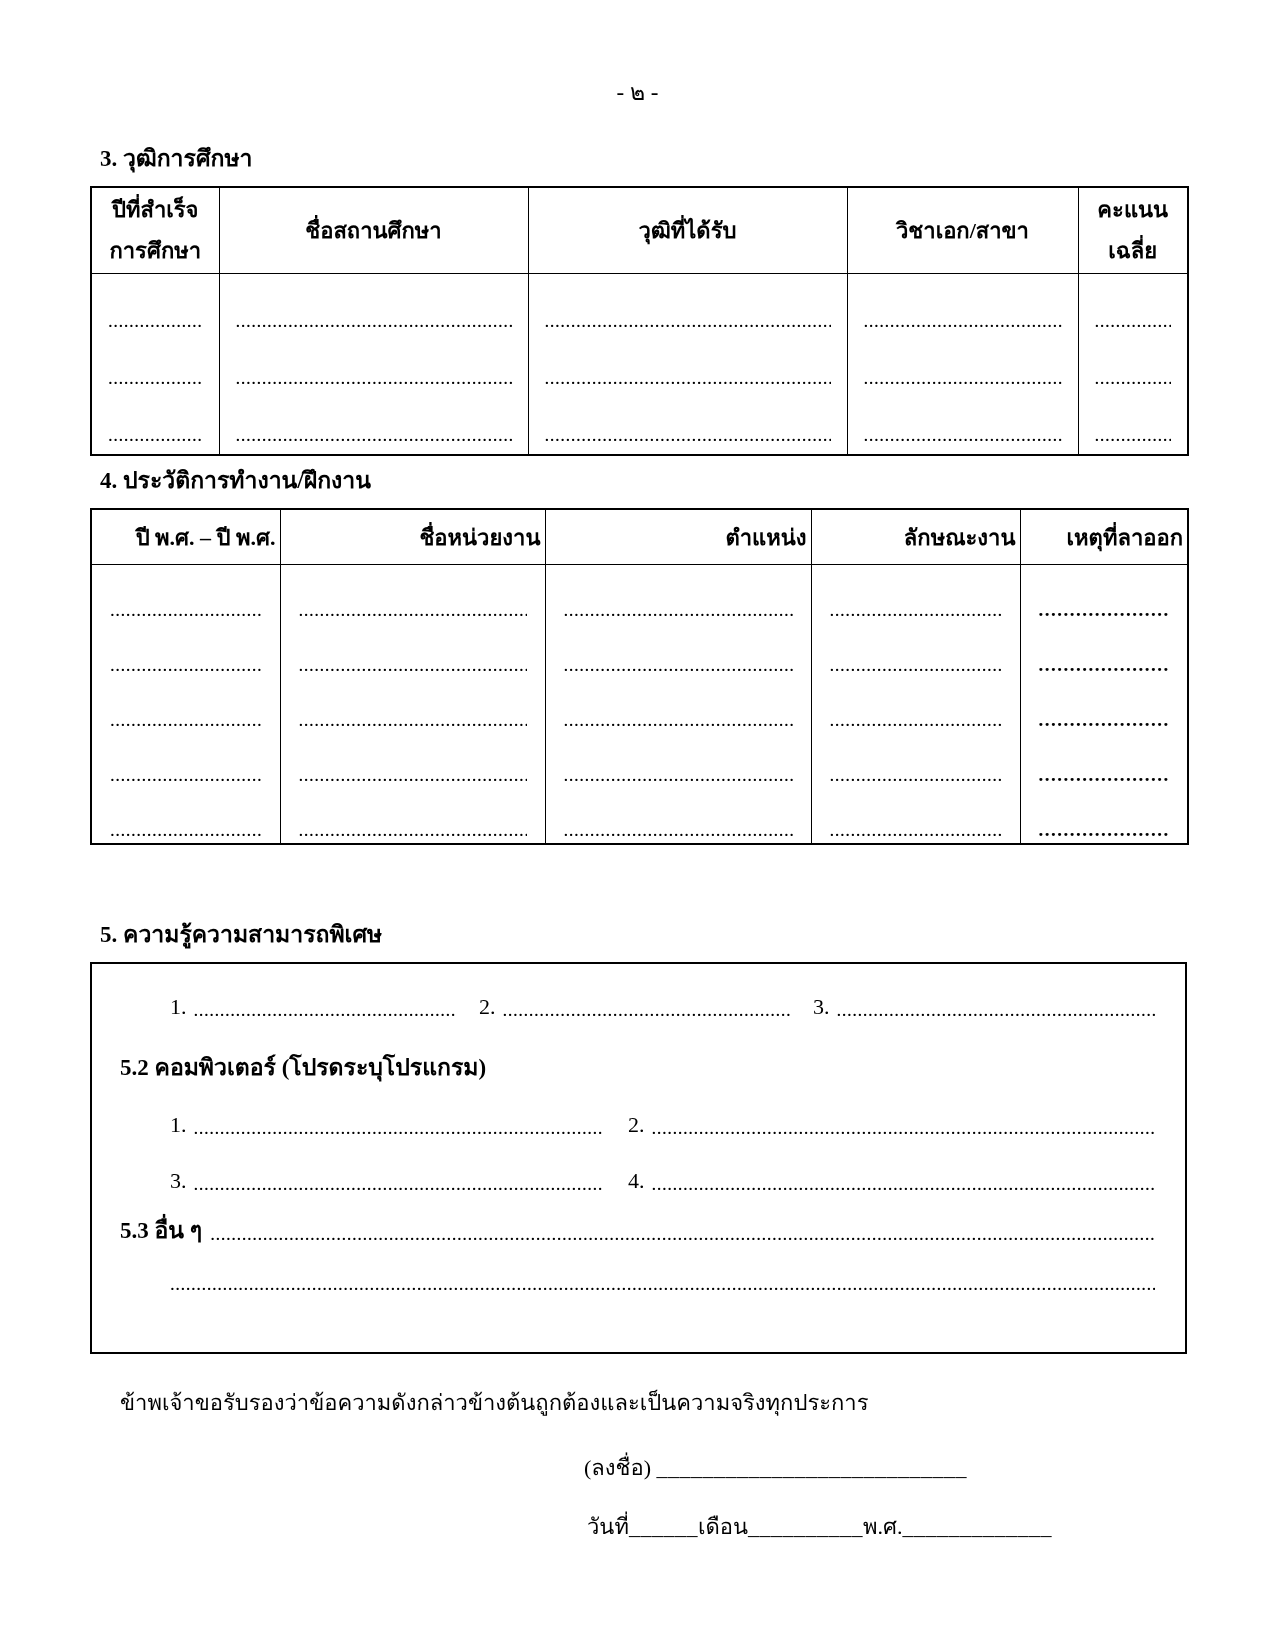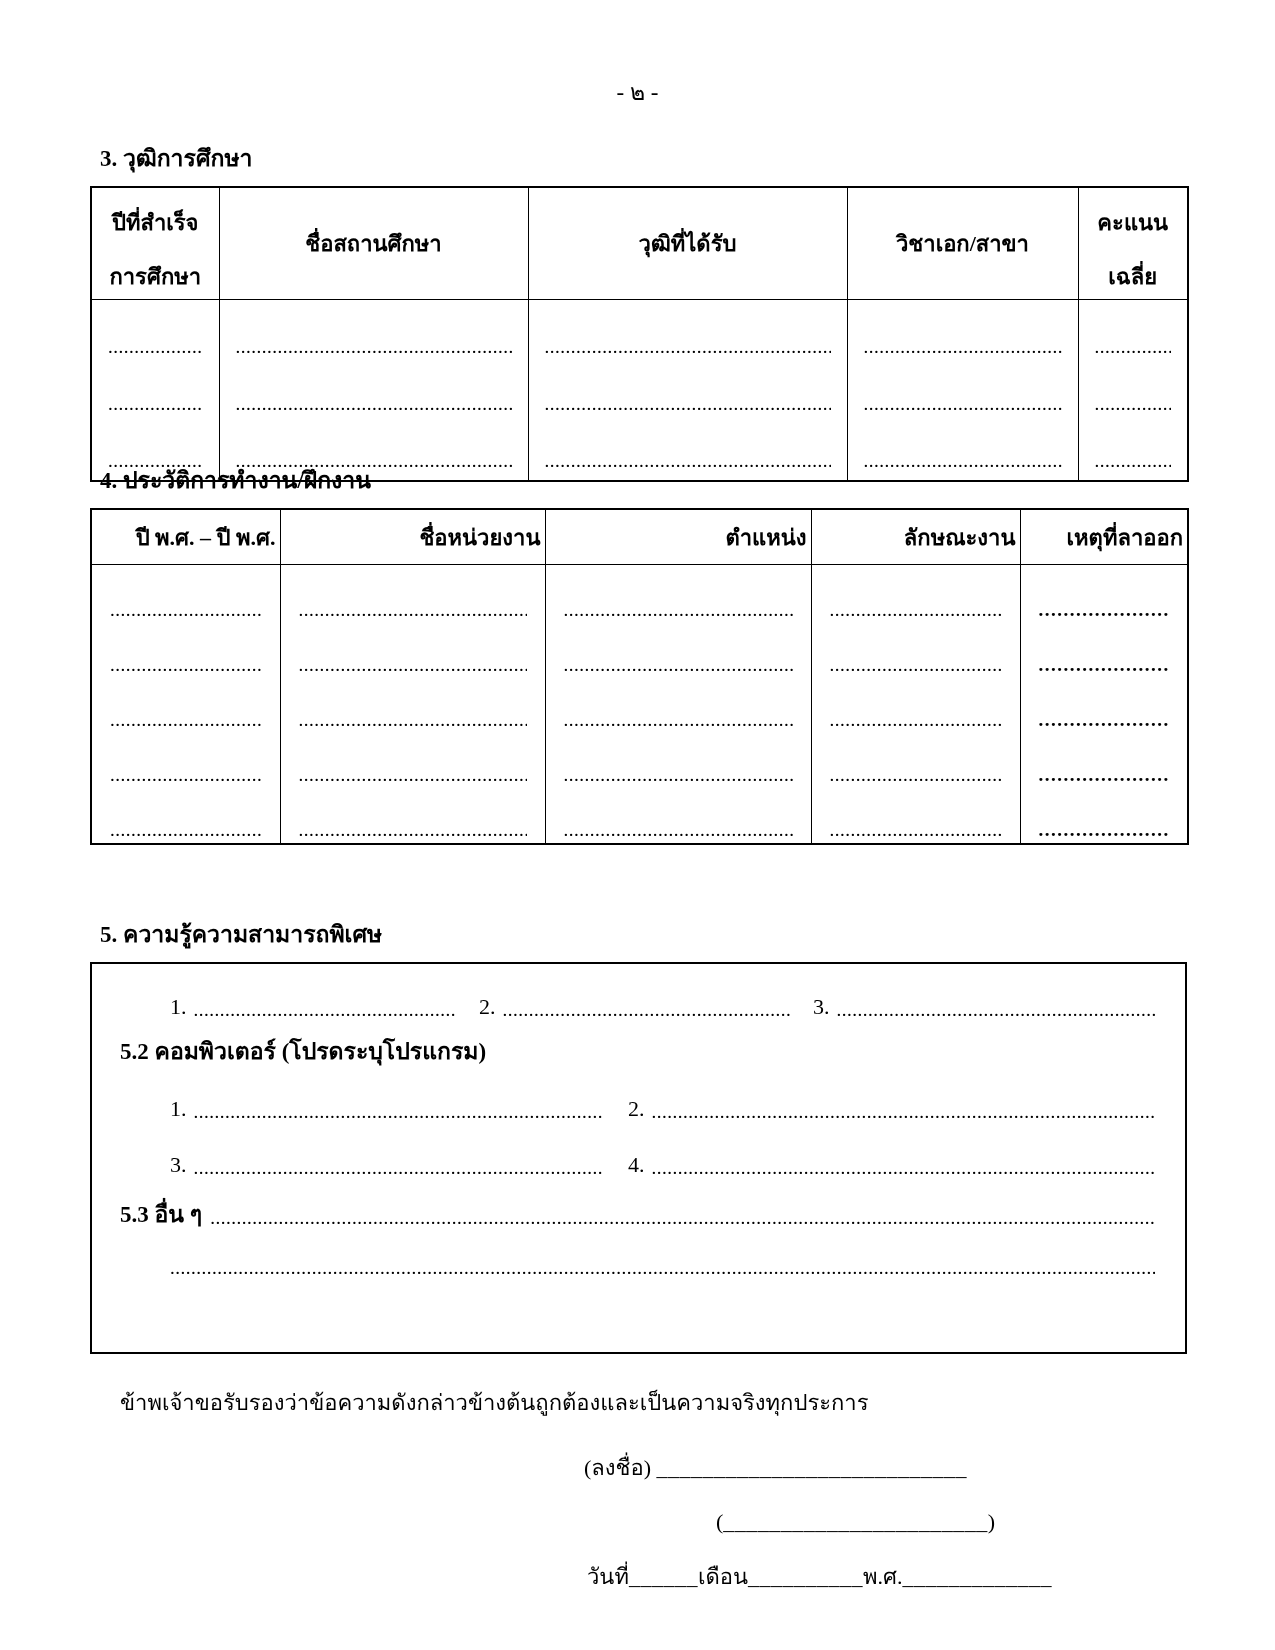--- a/index.html
+++ b/index.html
@@ -10,21 +10,21 @@
   .page-number{position:absolute;top:74px;left:0;width:100%;text-align:center;font-size:23px;}
   .sec-title{font-weight:bold;font-size:23px;margin:0 0 10px 10px;}
   .sec3{position:absolute;left:90px;top:140px;width:1097px;}
   .sec4{position:absolute;left:90px;top:462px;width:1014px;}
   .sec5{position:absolute;left:90px;top:916px;width:1097px;}
   table{border-collapse:collapse;table-layout:fixed;width:1097px;border:2.5px solid #000;}
   th,td{border:1.5px solid #000;}
   th{font-size:22px;font-weight:bold;text-align:center;vertical-align:middle;padding:2px 4px;}
   .sec3 th{height:80px;}
   .sec4 th{height:50px;text-align:right;}
-  .two-line span{display:block;line-height:1.85;margin-top:13px;}
+  .two-line span{display:block;line-height:1.85;}
   .sec3 td{height:180px;vertical-align:top;padding:0 16px;}
   .sec4 td{height:278px;vertical-align:top;padding:0 18px;}
   .dotline{display:flex;align-items:flex-end;overflow:hidden;}
   .sec3 .dotline{height:57px;}
   .sec4 .dotline{height:55px;}
   .dots{font-size:19px;letter-spacing:0.5px;line-height:1.05;white-space:nowrap;overflow:hidden;width:100%;display:block;}
   .sec4 td.col-last .dots{font-weight:bold;letter-spacing:1.5px;}
   .box{border:2.5px solid #000;height:388px;overflow:hidden;}
   .sub-title{font-weight:bold;font-size:23px;line-height:28px;margin:20px 0 0 28px;}
   .blank-row{display:flex;align-items:flex-end;margin:30px 30px 0 78px;}
@@ -260,21 +260,21 @@
         <div class="seg seg2">
           <span class="num">2.</span>
           <span class="dots">................................................................................................................................................................................................................................................................................................................................................................................................................</span>
         </div>
         <div class="seg seg3">
           <span class="num">3.</span>
           <span class="dots">................................................................................................................................................................................................................................................................................................................................................................................................................</span>
         </div>
       </div>
 
-      <div class="sub-title" style="margin-top:18px;">5.2 คอมพิวเตอร์ (โปรดระบุโปรแกรม)</div>
+      <div class="sub-title" style="margin-top:34px;">5.2 คอมพิวเตอร์ (โปรดระบุโปรแกรม)</div>
       <div class="blank-row row52">
         <div class="seg seg1">
           <span class="num">1.</span>
           <span class="dots">................................................................................................................................................................................................................................................................................................................................................................................................................</span>
         </div>
         <div class="seg seg2">
           <span class="num">2.</span>
           <span class="dots">................................................................................................................................................................................................................................................................................................................................................................................................................</span>
         </div>
       </div>
@@ -304,21 +304,18 @@
     </div>
   </div>
 
   <div class="certify">ข้าพเจ้าขอรับรองว่าข้อความดังกล่าวข้างต้นถูกต้องและเป็นความจริงทุกประการ</div>
 
   <div class="sign-block">
     <div class="sign-line">
       <span>(ลงชื่อ)</span>
       <span class="u">___________________________</span>
     </div>
-    <div class="name-line">
-      <span>(</span><span class="u">_______________________</span><span>)</span>
-    </div>
     <div class="date-line">
       <span>วันที่</span><span class="u">______</span><span>เดือน</span><span class="u">__________</span><span>พ.ศ.</span><span class="u">_____________</span>
     </div>
   </div>
 
 </div>
 
 </body></html>

